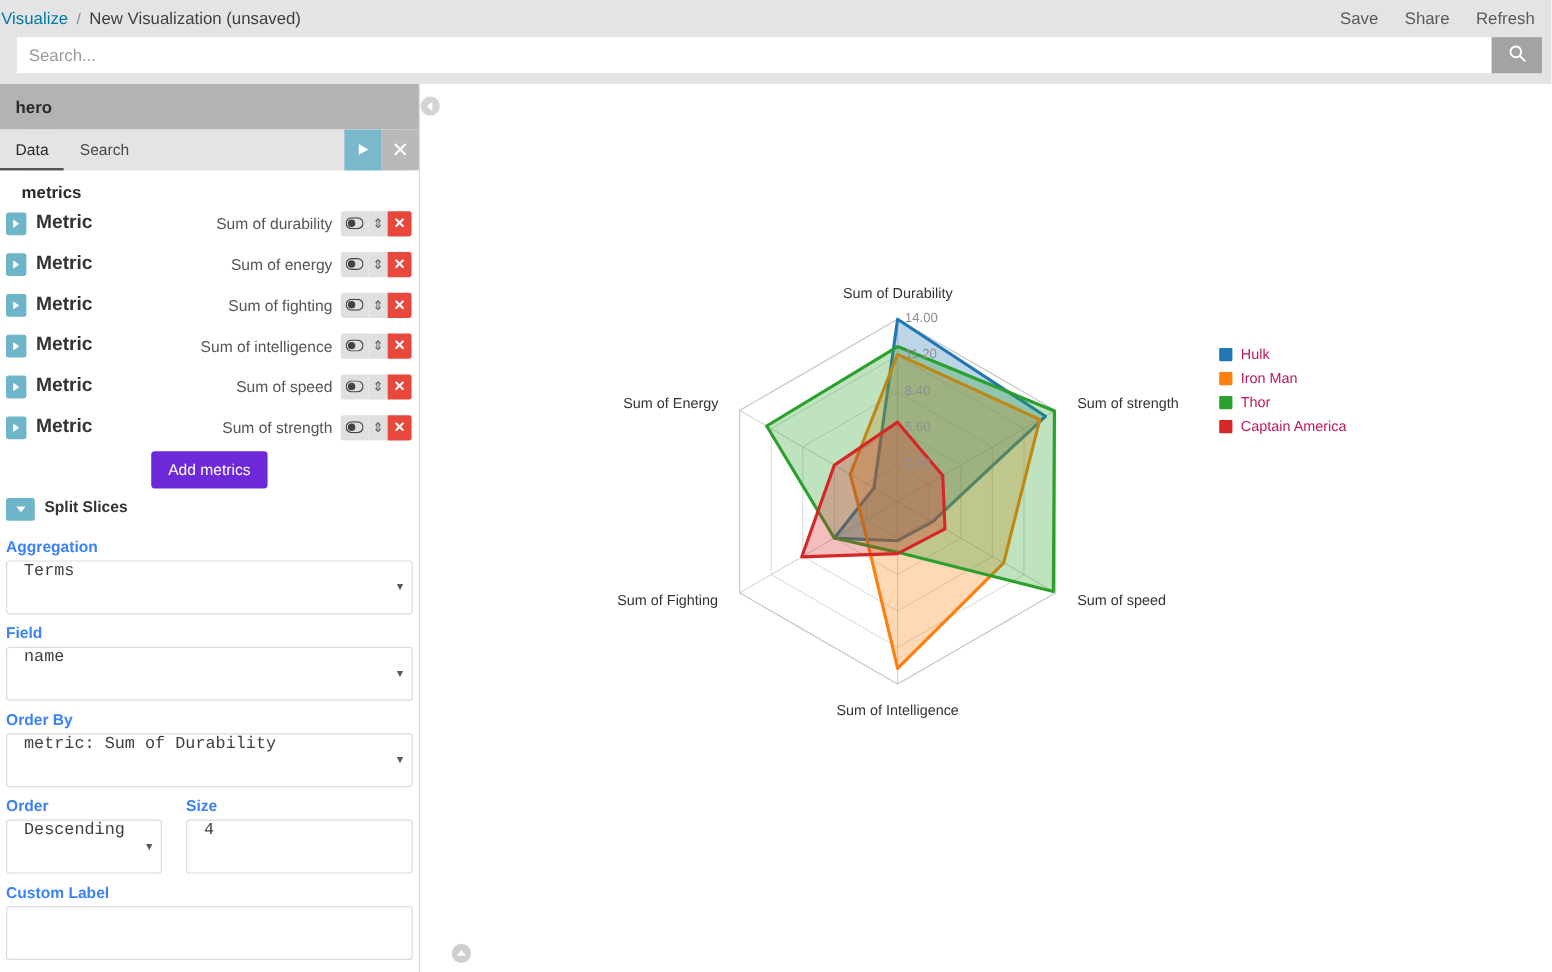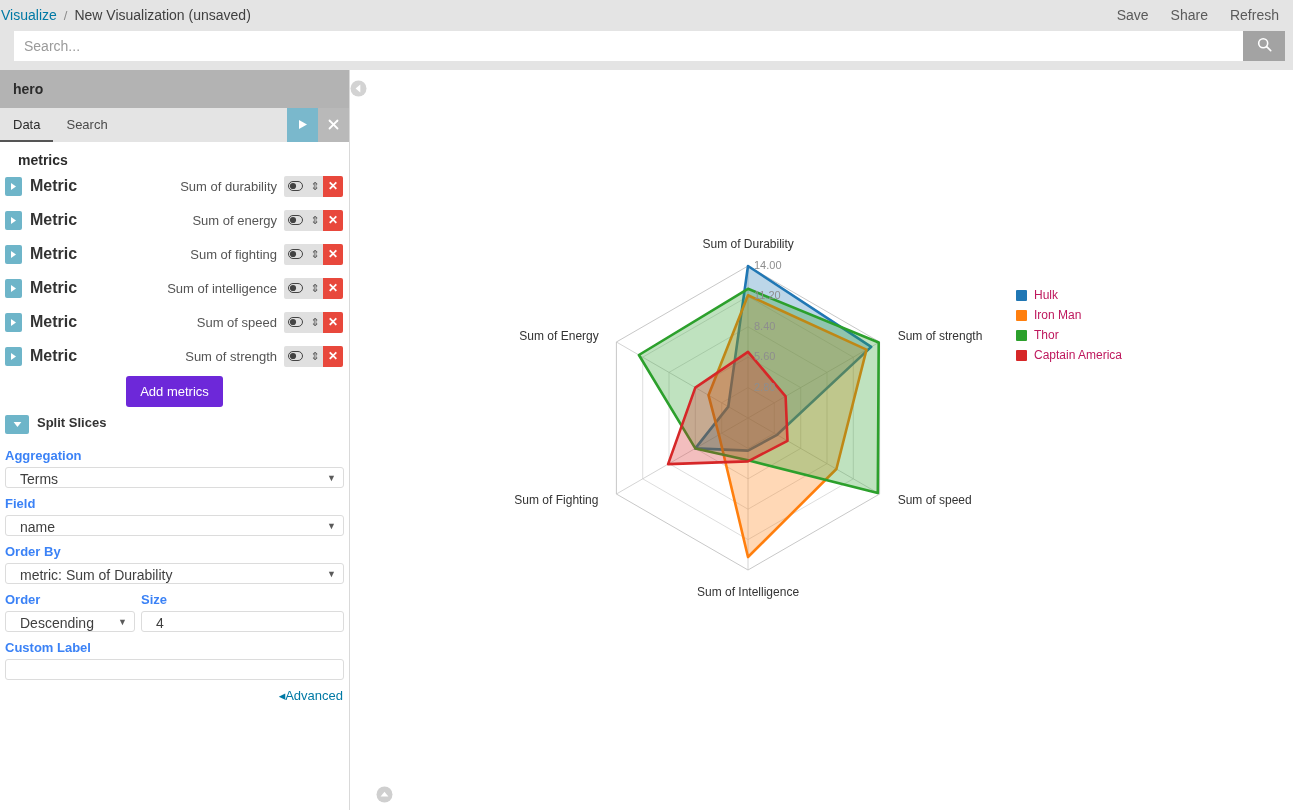--- a/index.html
+++ b/index.html
@@ -211,43 +211,43 @@
   .form-group { padding: 0 5px 0 5px; }
   .form-label {
     font-weight: bold;
     font-size: 13px;
     color: #3b82f6;
     margin: 8px 0 4px 0;
     display: block;
   }
   .select-box, .text-box {
     width: 100%;
-    height: 21px;
+    height: 45px;
     border: 1px solid #dcdcdc;
     border-radius: 3px;
     background: #ffffff;
     font-size: 14px;
     color: #3f3f3f;
     padding: 0 18px 0 14px;
-    font-family: Liberation Sans, sans-serif;
+    font-family: Liberation Mono, monospace;
     outline: none;
     display: flex;
-    align-items: flex-end;
+    align-items: flex-start;
     cursor: pointer;
     position: relative;
     white-space: nowrap;
     overflow: hidden;
   }
   .text-box { cursor: text; }
   .caret {
     position: absolute; right: 7px; top: 50%;
     transform: translateY(-50%);
     font-size: 9px; color: #5a5a5a;
   }
-  .row-2 { display: flex; gap: 0; padding: 0 5px; }
+  .row-2 { display: flex; gap: 14px; padding: 0 5px; }
   .col-order { width: 130px; margin-right: 6px; }
   .col-size { flex: 1; }
 
   .advanced-row {
     display: flex;
     align-items: center;
     justify-content: flex-end;
     padding: 8px 6px 6px 0;
     font-size: 13px;
   }

